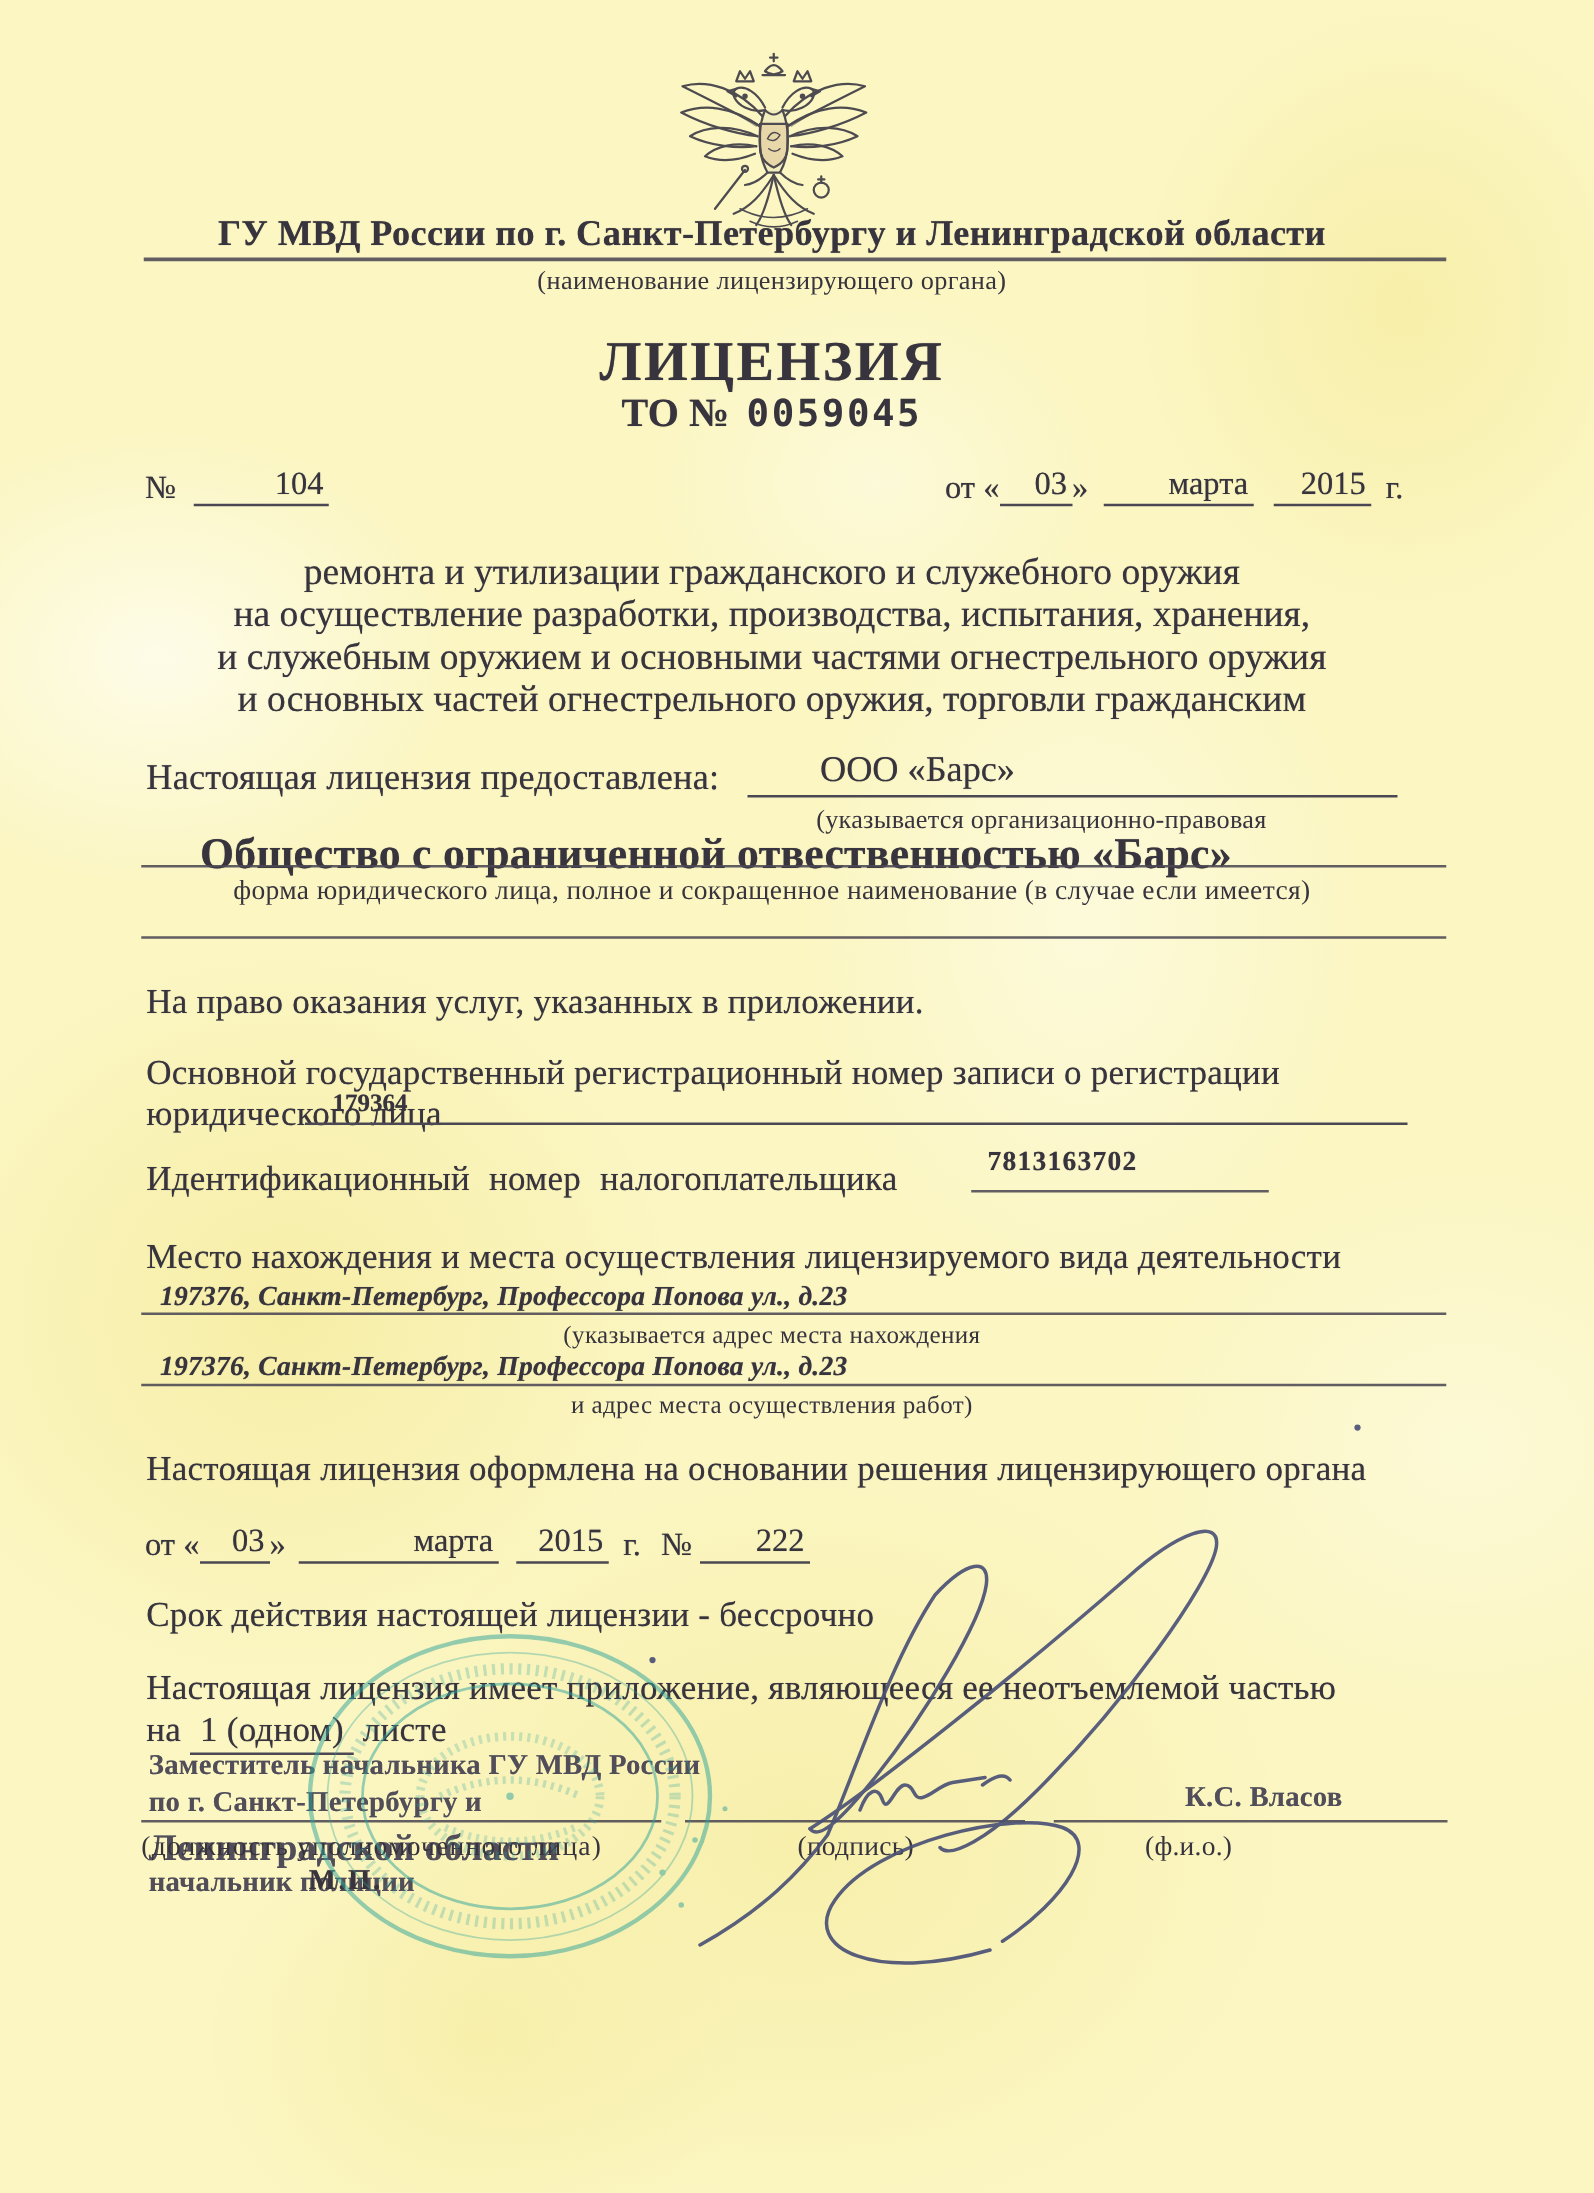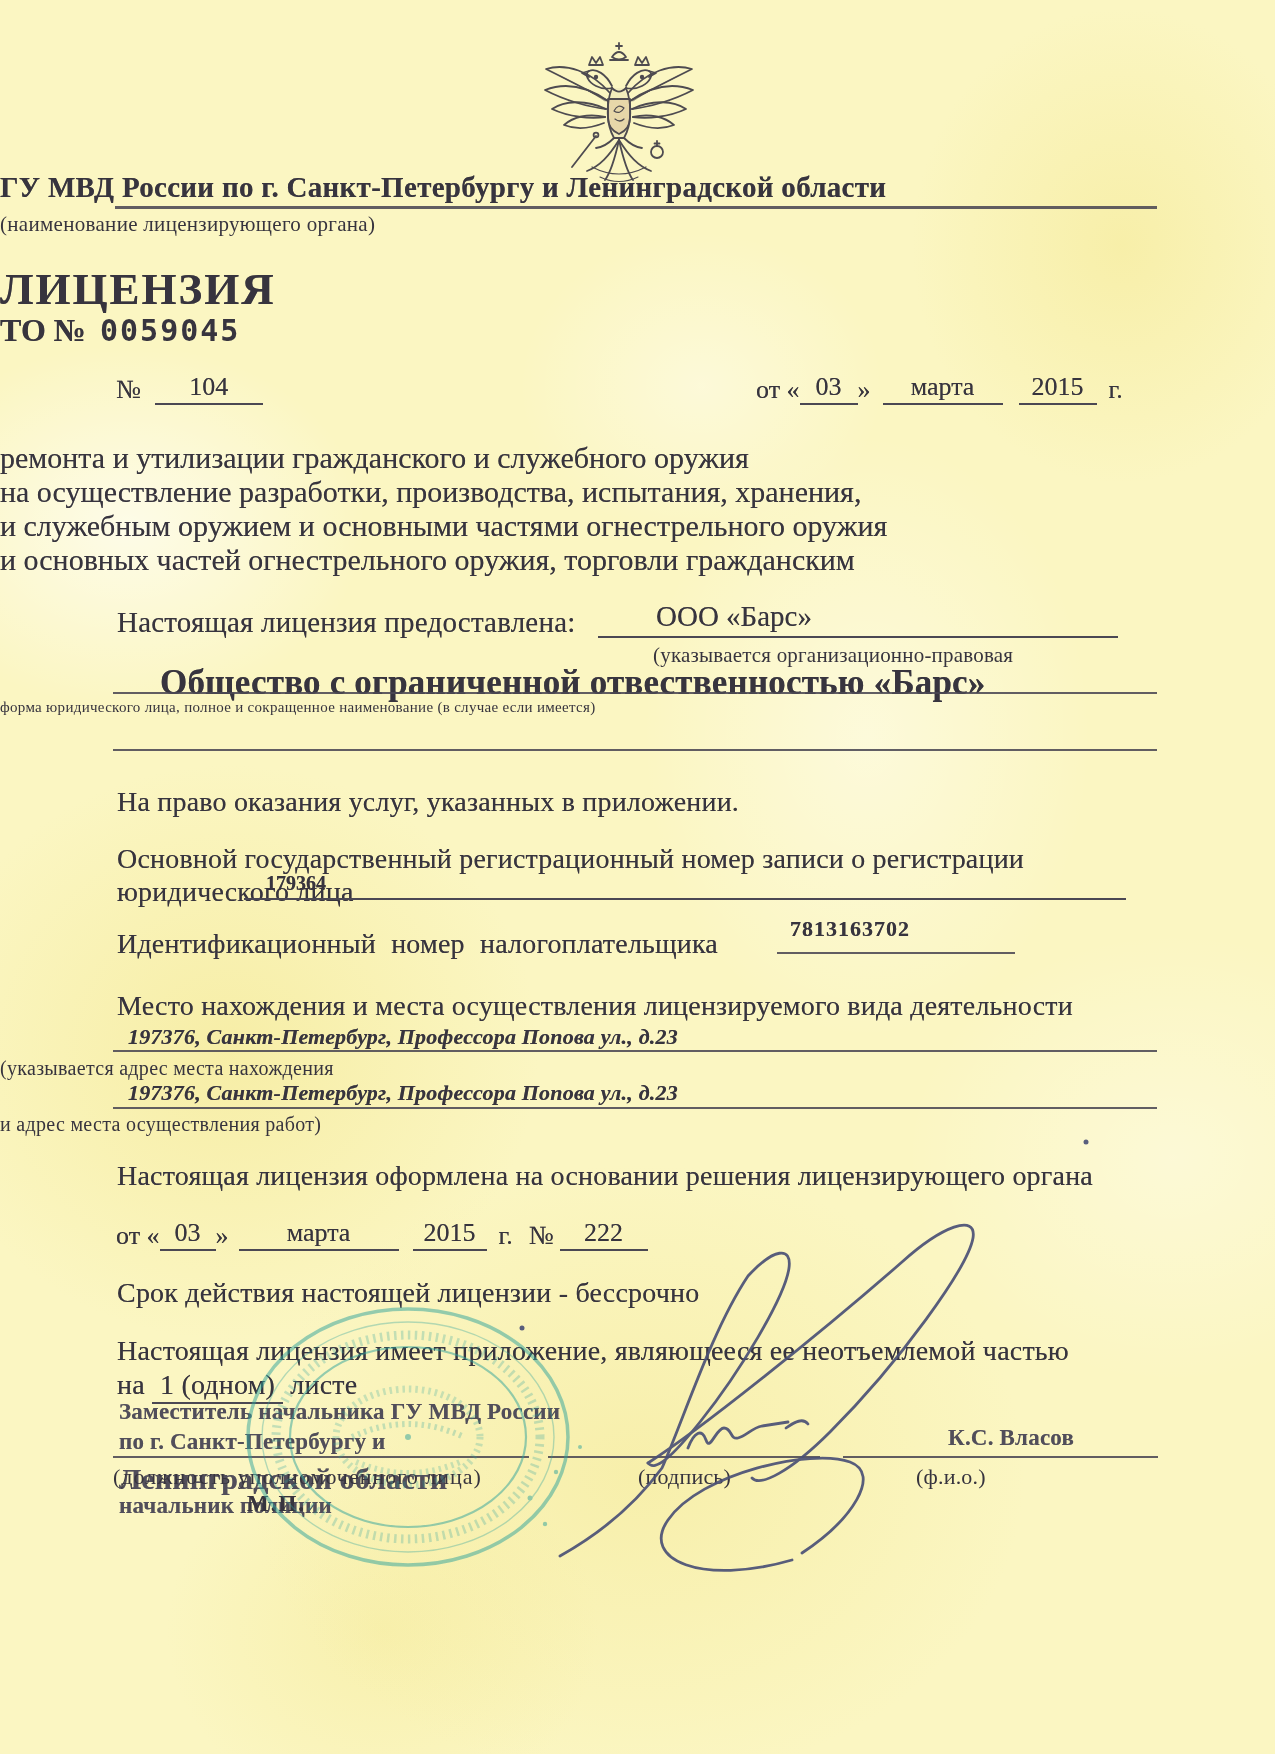--- a/index.html
+++ b/index.html
@@ -14,28 +14,28 @@
       radial-gradient(ellipse 340px 260px at 10% 30%, rgba(255,255,252,.65), transparent 70%),
       radial-gradient(ellipse 300px 340px at 88% 14%, rgba(243,230,138,.45), transparent 70%),
       radial-gradient(ellipse 430px 400px at 18% 60%, rgba(242,229,138,.50), transparent 72%),
       radial-gradient(ellipse 320px 430px at 68% 42%, rgba(255,255,248,.45), transparent 70%),
       radial-gradient(ellipse 540px 430px at 50% 84%, rgba(242,229,138,.42), transparent 72%),
       radial-gradient(ellipse 380px 320px at 92% 66%, rgba(255,255,246,.38), transparent 70%),
       radial-gradient(ellipse 300px 260px at 30% 93%, rgba(243,231,142,.40), transparent 72%),
       radial-gradient(ellipse 260px 220px at 55% 22%, rgba(255,255,250,.40), transparent 70%);
   }
   .abs{position:absolute}
-  .c{position:absolute;left:0;right:40px;}
+  .c{position:absolute;left:0;right:40px;text-align:center}
   .b{font-weight:bold}
   .i{font-style:italic}
   .ink{text-shadow:0 0 .6px rgba(55,52,62,.65)}
   .faded{color:var(--ink2,#53505c);text-shadow:0 0 .5px rgba(83,80,92,.55)}
   .rule{position:absolute;height:0;border-bottom:2.5px solid var(--rule,#4b4853);opacity:.88}
   .rule3{border-bottom-width:3px}
-  .fld{display:inline-block;border-bottom:2.5px solid var(--rule,#4b4853);text-align:center;padding:0 4px 1px}
+  .fld{display:inline-block;border-bottom:2.5px solid var(--rule,#4b4853);text-align:right;padding:0 4px 1px}
   .row{position:absolute;display:flex;align-items:flex-end;font-size:26px}
   .cap{font-size:20px;letter-spacing:.3px}
   .body-line{position:absolute;font-size:28px;letter-spacing:.2px}
   .uline-box{position:absolute;border-bottom:2.5px solid var(--rule,#4b4853)}
   svg{display:block}
   .overlay{position:absolute;left:0;top:0;pointer-events:none}
 </style>
 </head>
 <body>
 
@@ -125,21 +125,21 @@
   <div>на осуществление разработки, производства, испытания, хранения,</div>
   <div>и служебным оружием и основными частями огнестрельного оружия</div>
   <div>и основных частей огнестрельного оружия, торговли гражданским</div>
 </div>
 
 <div class="body-line ink" style="left:117px;top:606px;font-size:29px">Настоящая лицензия предоставлена:</div>
 <div class="uline-box ink" style="left:598px;top:600px;width:520px;height:38px;font-size:29px;padding-left:58px;box-sizing:border-box">ООО «Барс»</div>
 <div class="body-line cap" style="left:653px;top:643px;font-size:21px">(указывается организационно-правовая</div>
 <div class="body-line b ink" style="left:160px;top:663px;font-size:35px">Общество с ограниченной отвественностью  «Барс»</div>
 <div class="rule" style="top:692px;left:113px;right:118px"></div>
-<div class="c cap" style="top:699px;font-size:15px">форма юридического лица, полное и сокращенное наименование (в случае если имеется)</div>
+<div class="c cap" style="top:699px;font-size:22px">форма юридического лица, полное и сокращенное наименование (в случае если имеется)</div>
 <div class="rule" style="top:749px;left:113px;right:118px"></div>
 
 <div class="body-line ink" style="left:117px;top:786px">На право оказания услуг, указанных в приложении.</div>
 
 <div class="body-line ink" style="left:117px;top:843px">Основной государственный регистрационный номер записи о регистрации</div>
 <div class="body-line ink" style="left:117px;top:876px">юридического лица</div>
 <div class="uline-box b ink" style="left:244px;top:872px;width:882px;height:28px;font-size:20px;padding-left:22px;box-sizing:border-box">179364</div>
 
 <div class="body-line ink" style="left:117px;top:928px;word-spacing:8px">Идентификационный номер налогоплательщика</div>
 <div class="body-line b ink" style="left:790px;top:916px;font-size:22px;letter-spacing:1px">7813163702</div>

